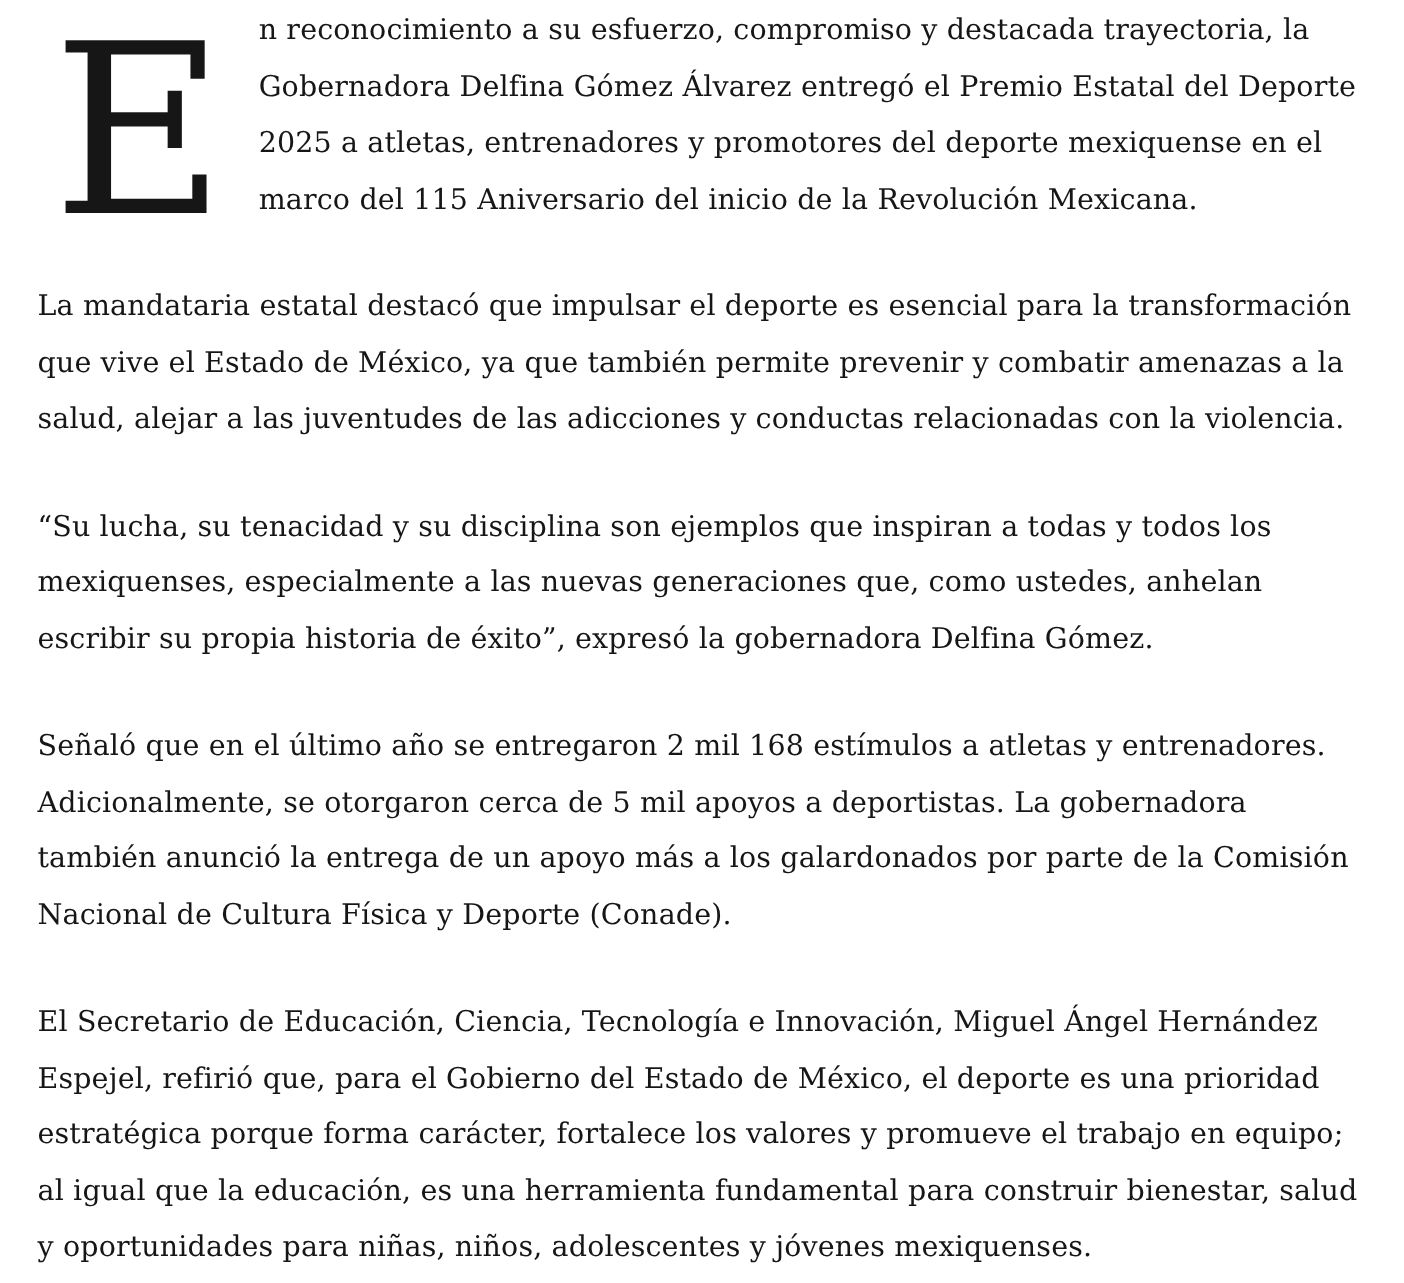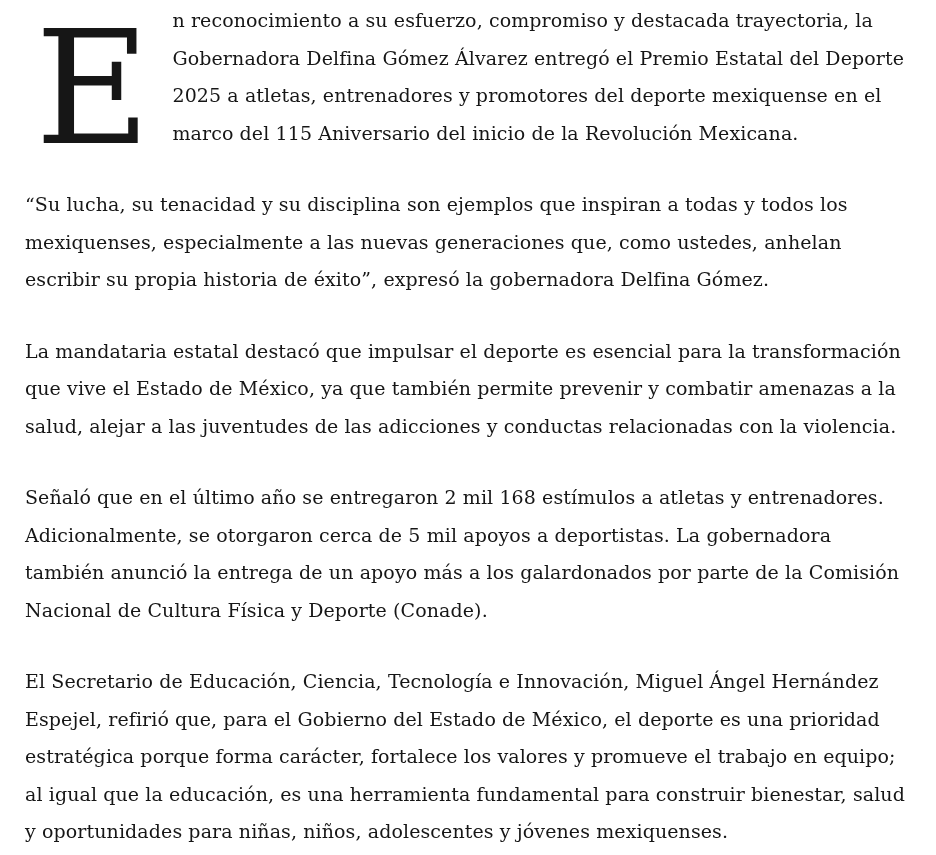--- a/index.html
+++ b/index.html
@@ -33,17 +33,17 @@
     color: var(--text-color, #161616);
   }
 </style>
 </head>
 <body style="background: rgb(255, 255, 255);">
 
 <main class="article">
   <p class="para">
     <span class="dropcap">E</span><span>n reconocimiento a su esfuerzo, compromiso y destacada trayectoria, la Gobernadora Delfina Gómez Álvarez entregó el Premio Estatal del Deporte 2025 a atletas, entrenadores y promotores del deporte mexiquense en el marco del 115 Aniversario del inicio de la Revolución Mexicana.</span>
   </p>
+  <p class="para">La mandataria estatal destacó que impulsar el deporte es esencial para la transformación que vive el Estado de México, ya que también permite prevenir y combatir amenazas a la salud, alejar a las juventudes de las adicciones y conductas relacionadas con la violencia.</p>
   <p class="para">“Su lucha, su tenacidad y su disciplina son ejemplos que inspiran a todas y todos los mexiquenses, especialmente a las nuevas generaciones que, como ustedes, anhelan escribir su propia historia de éxito”, expresó la gobernadora Delfina Gómez.</p>
-  <p class="para">La mandataria estatal destacó que impulsar el deporte es esencial para la transformación que vive el Estado de México, ya que también permite prevenir y combatir amenazas a la salud, alejar a las juventudes de las adicciones y conductas relacionadas con la violencia.</p>
   <p class="para">Señaló que en el último año se entregaron 2 mil 168 estímulos a atletas y entrenadores. Adicionalmente, se otorgaron cerca de 5 mil apoyos a deportistas. La gobernadora también anunció la entrega de un apoyo más a los galardonados por parte de la Comisión Nacional de Cultura Física y Deporte (Conade).</p>
   <p class="para">El Secretario de Educación, Ciencia, Tecnología e Innovación, Miguel Ángel Hernández Espejel, refirió que, para el Gobierno del Estado de México, el deporte es una prioridad estratégica porque forma carácter, fortalece los valores y promueve el trabajo en equipo; al igual que la educación, es una herramienta fundamental para construir bienestar, salud y oportunidades para niñas, niños, adolescentes y jóvenes mexiquenses.</p>
 </main>
 
 </body></html>

